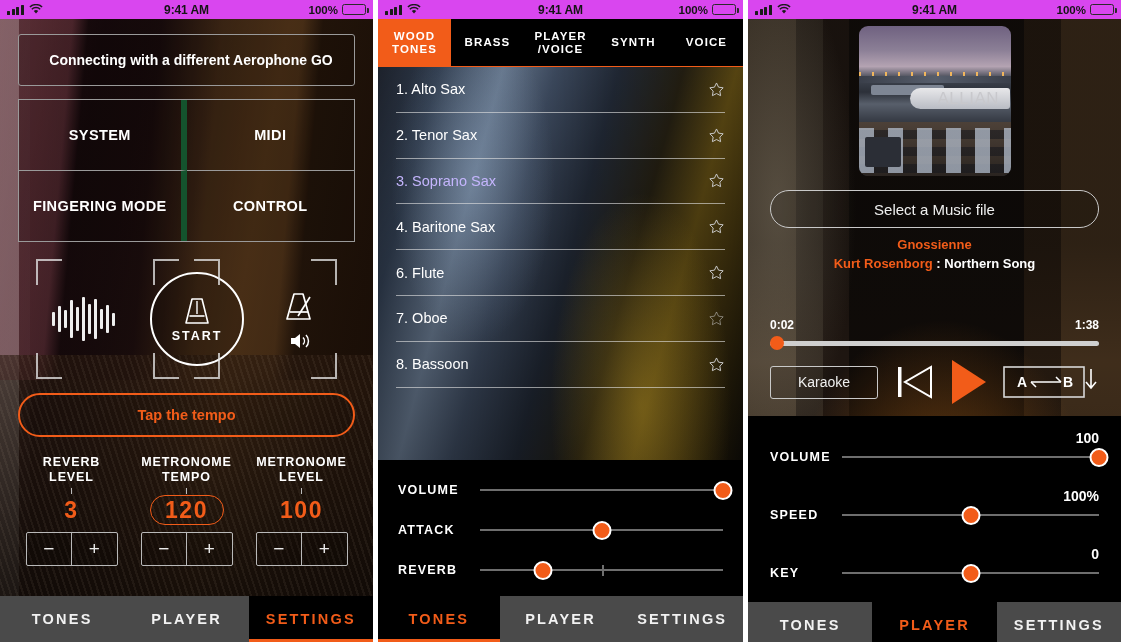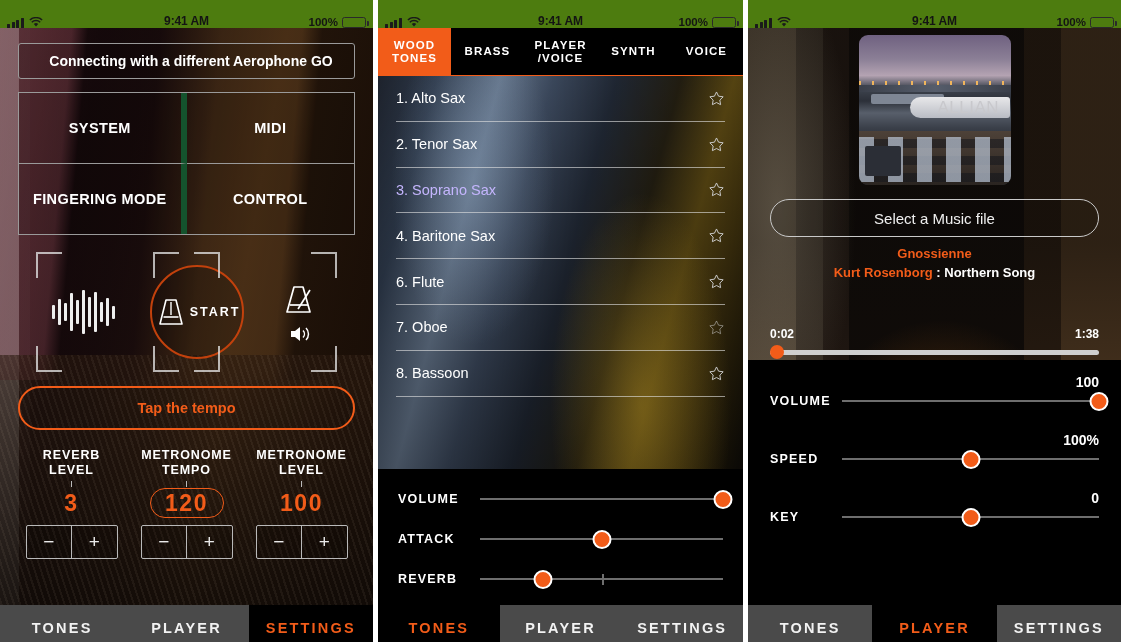--- a/index.html
+++ b/index.html
@@ -12,22 +12,22 @@
   .stage { display:flex; width:1121px; height:642px; }
   .panel { position:relative; height:642px; overflow:hidden; background:#000; }
   .panel-1 { width:373px; }
   .gap { width:5px; height:642px; background:#fff; }
   .panel-2 { width:365px; }
   .panel-3 { width:373px; }
 
   
   .statusbar {
     position:relative; z-index:40;
-    height:28px; background:#4d7c0f;
-    display:flex; align-items:flex-end;
+    height:19px; background:#d946ef;
+    display:flex; align-items:center;
     padding:0 7px; color:#141414;
     font-size:11.5px; font-weight:bold;
   }
   .sb-left { display:flex; align-items:center; gap:5px; }
   .sb-mid { position:absolute; left:0; right:0; text-align:center;
             font-size:12px; font-weight:bold; letter-spacing:-.1px; }
   .sb-right { margin-left:auto; display:flex; align-items:center; gap:4px; z-index:2; }
   .bars { display:flex; align-items:flex-end; gap:1.5px; height:10px; }
   .bars i { display:block; width:3px; background:#1a1a1a; border-radius:.5px; }
   .bars i:nth-child(1){height:4px} .bars i:nth-child(2){height:6px}
@@ -98,21 +98,21 @@
     position:relative; font-stretch:condensed;
   }
   .nav-item.active { background:#000; color:#f25c19; }
   .nav-item.active:after {
     content:""; position:absolute; left:0; right:0; bottom:0; height:3px; background:#f25c19;
   }
 
   
   .p1-body { flex:1; display:flex; flex-direction:column; padding:0 18px; }
   .connect-btn {
-    margin-top:15px; height:36px; border:1px solid #9a9a9a; border-radius:3px;
+    margin-top:15px; height:52px; border:1px solid #9a9a9a; border-radius:3px;
     display:flex; align-items:center; justify-content:center;
     color:#fff; font-size:14px; font-weight:bold;
     background:rgba(0,0,0,.12);
     padding-left:9px;
   }
   .menu-grid {
     margin-top:13px; border:1px solid #9a9a9a;
     display:grid; grid-template-columns:1fr 1fr; grid-template-rows:1fr 1fr;
     height:143px; background:rgba(0,0,0,.10);
   }
@@ -132,22 +132,22 @@
   .brk.bl { bottom:0; left:18px; border-right:0; border-top:0; }
   .brk.br { bottom:0; right:18px; border-left:0; border-top:0; }
   .brk.tl2 { top:0; left:135px; border-right:0; border-bottom:0; }
   .brk.tr2 { top:0; right:135px; border-left:0; border-bottom:0; }
   .brk.bl2 { bottom:0; left:135px; border-right:0; border-top:0; }
   .brk.br2 { bottom:0; right:135px; border-left:0; border-top:0; }
 
   .wave { display:flex; align-items:center; gap:3px; height:44px; margin-left:26px; }
   .wave i { display:block; width:3px; background:#eee; border-radius:1px; }
   .start-circle {
-    width:94px; height:94px; border-radius:50%; border:2px solid #c2410c;
-    display:flex; flex-direction:row; align-items:center; justify-content:center;
+    width:94px; height:94px; border-radius:50%; border:2px solid #ffffff;
+    display:flex; flex-direction:column; align-items:center; justify-content:center;
     gap:2px; background:rgba(0,0,0,.18);
   }
   .start-label { color:#fff; font-size:12.5px; letter-spacing:2px; font-weight:600; }
   .metro-right { display:flex; flex-direction:column; align-items:center;
                  margin-right:24px; position:relative; }
 
   .tap-tempo {
     margin-top:14px; height:44px; border:2px solid #f25c19; border-radius:23px;
     display:flex; align-items:center; justify-content:center;
     color:#f25c19; font-size:14.5px; font-weight:bold;
@@ -559,20 +559,38 @@
           <span>0:02</span>
           <span>1:38</span>
         </div>
         <div class="prog-wrap">
           <div class="prog">
             <span class="prog-line"></span>
             <span class="prog-thumb" style="left:2%"></span>
           </div>
         </div>
 
+        <div class="transport">
+          <div class="karaoke">Karaoke</div>
+          <svg width="40" height="44" viewBox="0 0 40 44">
+            <rect x="3" y="7" width="3.5" height="30" fill="#fff"></rect>
+            <path d="M36 7v30L10 22z" fill="none" stroke="#fff" stroke-width="2"></path>
+          </svg>
+          <div class="play-tri"></div>
+          <div class="ab-loop">
+            <svg width="96" height="34" viewBox="0 0 96 34">
+              <rect x="1" y="2" width="80" height="30" fill="none" stroke="#d8d8d8" stroke-width="1.6"></rect>
+              <text x="14" y="22" fill="#fff" font-size="14" font-weight="bold" font-family="Liberation Sans, sans-serif">A</text>
+              <text x="60" y="22" fill="#fff" font-size="14" font-weight="bold" font-family="Liberation Sans, sans-serif">B</text>
+              <path d="M28 17h30" stroke="#fff" stroke-width="1.5"></path>
+              <path d="M33 22l-5-5M53 12l5 5" stroke="#fff" stroke-width="1.5" fill="none"></path>
+              <path d="M88 4v18M83 17l5 6 5-6" stroke="#fff" stroke-width="1.6" fill="none"></path>
+            </svg>
+          </div>
+        </div>
       </div>
 
       <div class="p3-sliders">
         <div class="p3-row">
           <span class="p3-label">VOLUME</span>
           <span class="p3-track">
             <span class="p3-line"></span>
             <span class="thumb" style="left:100%"></span>
           </span>
           <span class="p3-val">100</span>

